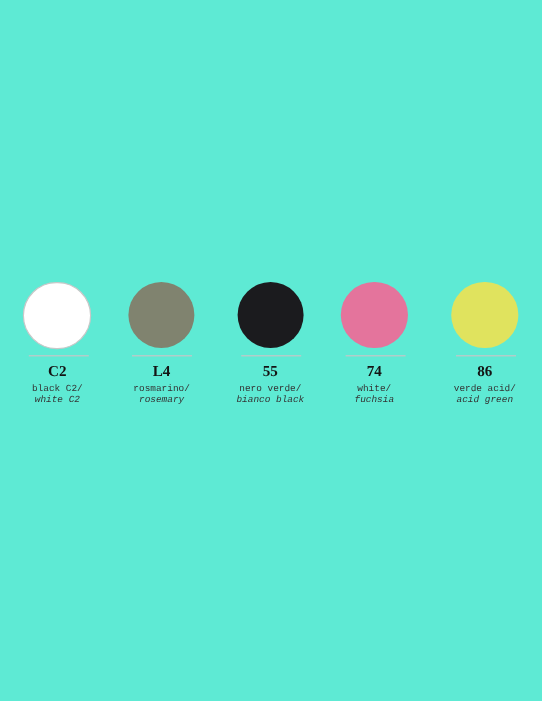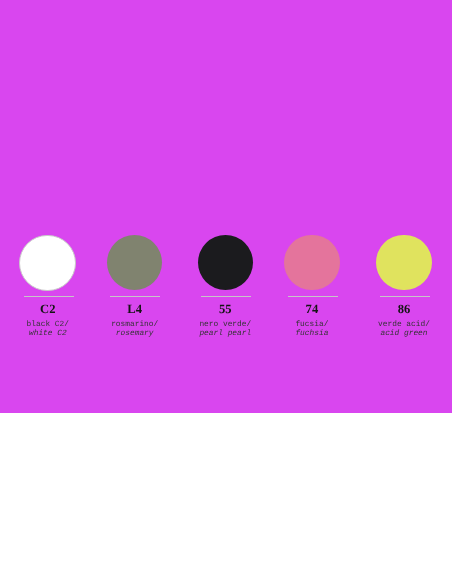--- a/index.html
+++ b/index.html
@@ -1,20 +1,20 @@
 <!DOCTYPE html>
 <html><head>
 <meta charset="utf-8">
 <style>
   html,body{margin:0;padding:0;background:#ffffff;}
   body{width:452px;height:584px;overflow:hidden;
        font-family:"Liberation Mono",monospace;
        -webkit-font-smoothing:antialiased;}
 
-  .sheet{position:relative;width:452px;height:413px;background:#d946ef;}
+  .sheet{position:relative;width:452px;height:584px;background:#5eead4;}
 
   
   .swatch{position:absolute;top:0;width:120px;margin-left:-60px;text-align:center;}
   .swatch.c1{left:47.8px;}
   .swatch.c2{left:134.7px;}
   .swatch.c3{left:225.3px;}
   .swatch.c4{left:311.9px;}
   .swatch.c5{left:404.0px;}
 
   .disc{position:absolute;left:32.3px;top:235.1px;
@@ -58,30 +58,30 @@
         <span class="it">rosemary</span>
       </div>
     </div>
 
     <div class="swatch c3">
       <div class="disc" style="background-color: rgb(27, 27, 30);"></div>
       <div class="rule"></div>
       <div class="code">55</div>
       <div class="desc">
         <span>nero verde/</span>
-        <span class="it">pearl pearl</span>
+        <span class="it">bianco black</span>
       </div>
     </div>
 
     <div class="swatch c4">
       <div class="disc" style="background-color: rgb(228, 116, 156);"></div>
       <div class="rule"></div>
       <div class="code">74</div>
       <div class="desc">
-        <span>fucsia/</span>
+        <span>white/</span>
         <span class="it">fuchsia</span>
       </div>
     </div>
 
     <div class="swatch c5">
       <div class="disc" style="background-color: rgb(224, 227, 94);"></div>
       <div class="rule"></div>
       <div class="code">86</div>
       <div class="desc">
         <span>verde acid/</span>

